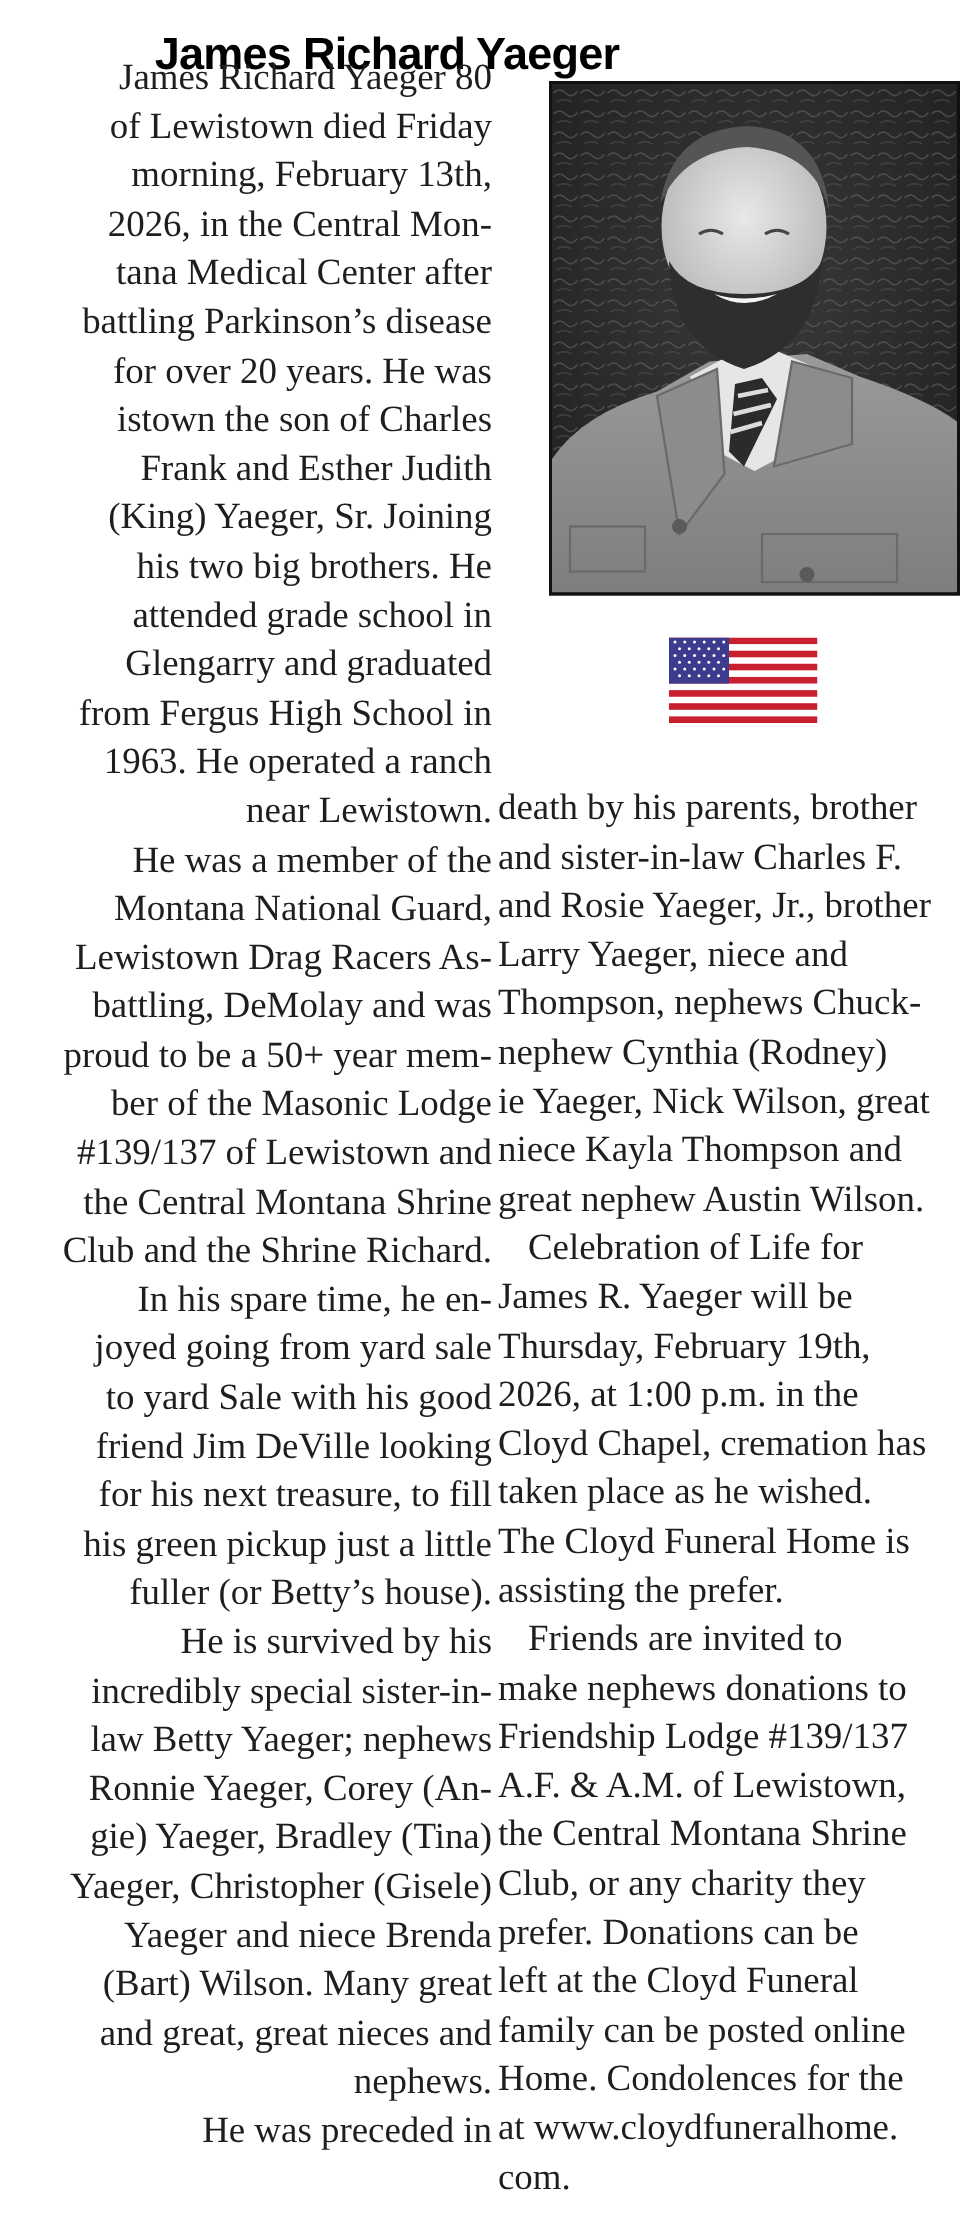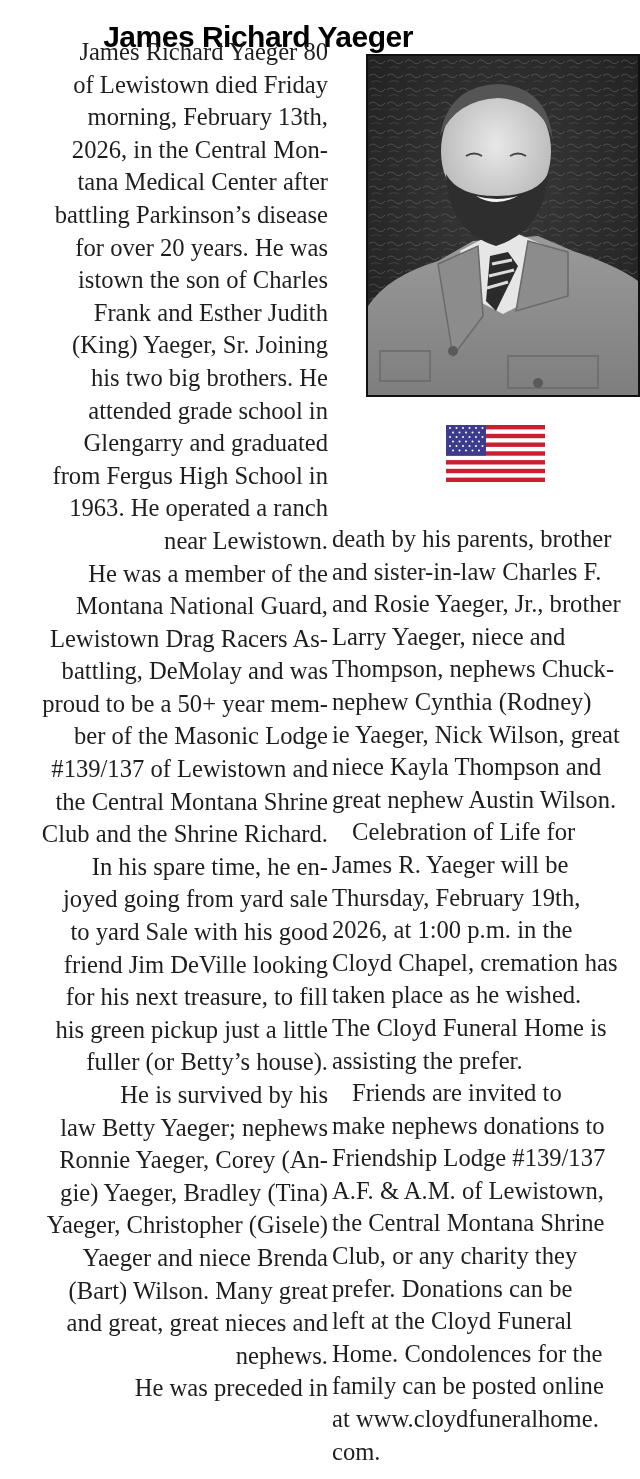--- a/index.html
+++ b/index.html
@@ -106,20 +106,21 @@
     <span class="line">the Central Montana Shrine</span>
     <span class="line">Club and the Shrine Richard.</span>
     <span class="line indent">In his spare time, he en-</span>
     <span class="line">joyed going from yard sale</span>
     <span class="line">to yard Sale with his good</span>
     <span class="line">friend Jim DeVille looking</span>
     <span class="line">for his next treasure, to fill</span>
     <span class="line">his green pickup just a little</span>
     <span class="line">fuller (or Betty’s house).</span>
     <span class="line indent">He is survived by his</span>
+    <span class="line">incredibly special sister-in-</span>
     <span class="line">law Betty Yaeger; nephews</span>
     <span class="line">Ronnie Yaeger, Corey (An-</span>
     <span class="line">gie) Yaeger, Bradley (Tina)</span>
     <span class="line">Yaeger, Christopher (Gisele)</span>
     <span class="line">Yaeger and niece Brenda</span>
     <span class="line">(Bart) Wilson.  Many great</span>
     <span class="line">and great, great nieces and</span>
     <span class="line">nephews.</span>
     <span class="line indent">He was preceded in</span>
   </div>
@@ -244,17 +245,17 @@
     <span class="line">The Cloyd Funeral Home is</span>
     <span class="line">assisting the prefer.</span>
     <span class="line indent">Friends are invited to</span>
     <span class="line">make nephews donations to</span>
     <span class="line">Friendship Lodge #139/137</span>
     <span class="line">A.F. &amp; A.M. of Lewistown,</span>
     <span class="line">the Central Montana Shrine</span>
     <span class="line">Club, or any charity they</span>
     <span class="line">prefer. Donations can be</span>
     <span class="line">left at the Cloyd Funeral</span>
+    <span class="line">family can be posted online</span>
     <span class="line">Home.  Condolences for the</span>
-    <span class="line">family can be posted online</span>
     <span class="line">at www.cloydfuneralhome.</span>
     <span class="line">com.</span>
   </div>
 
 </body></html>

